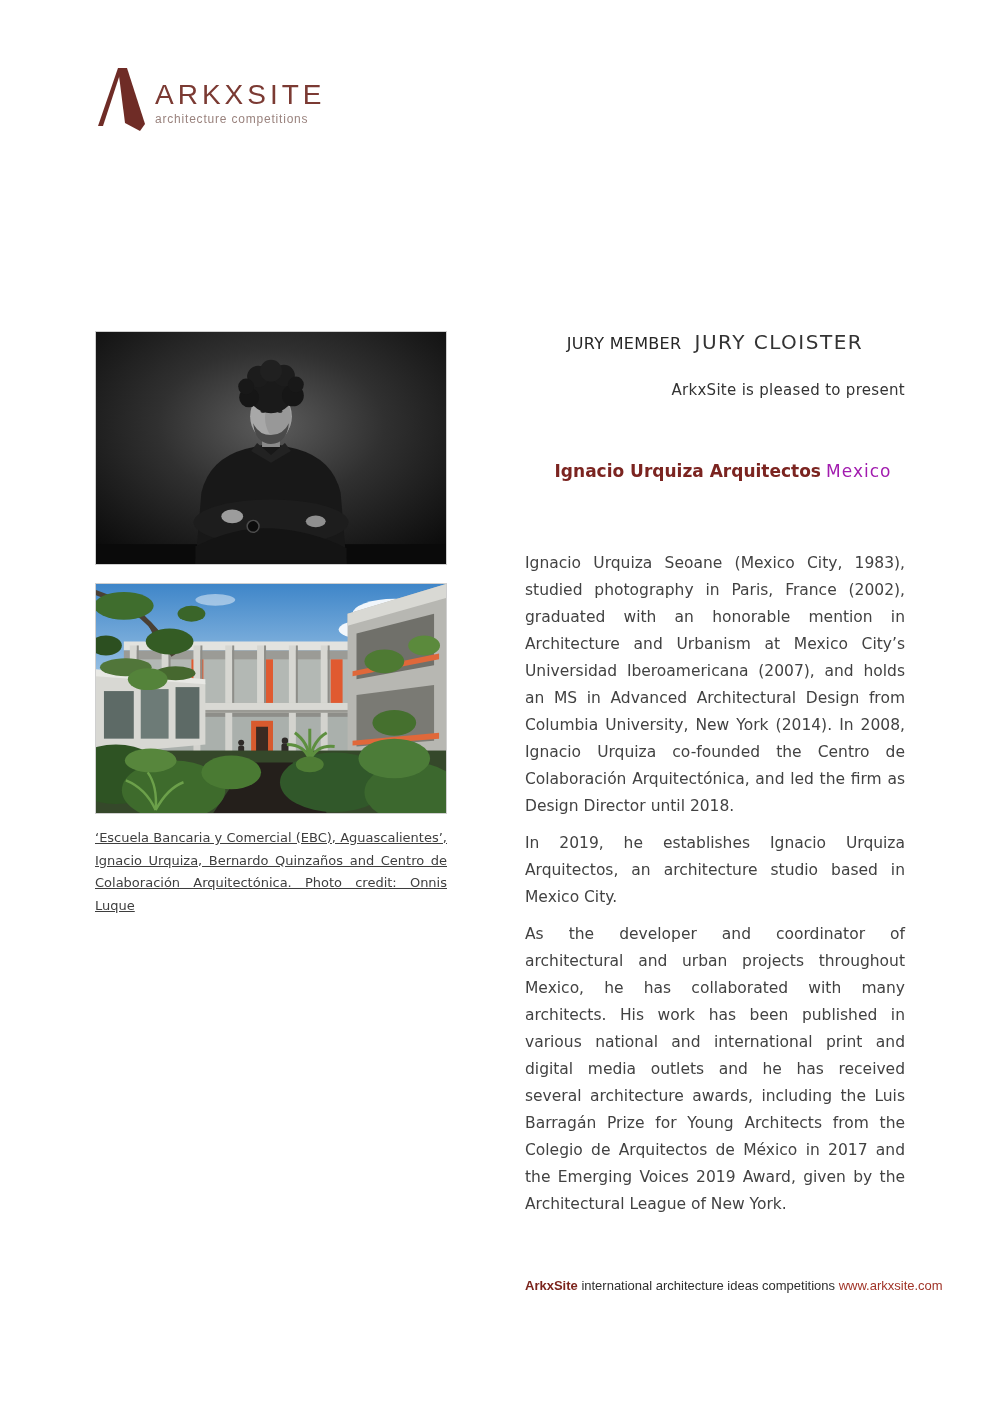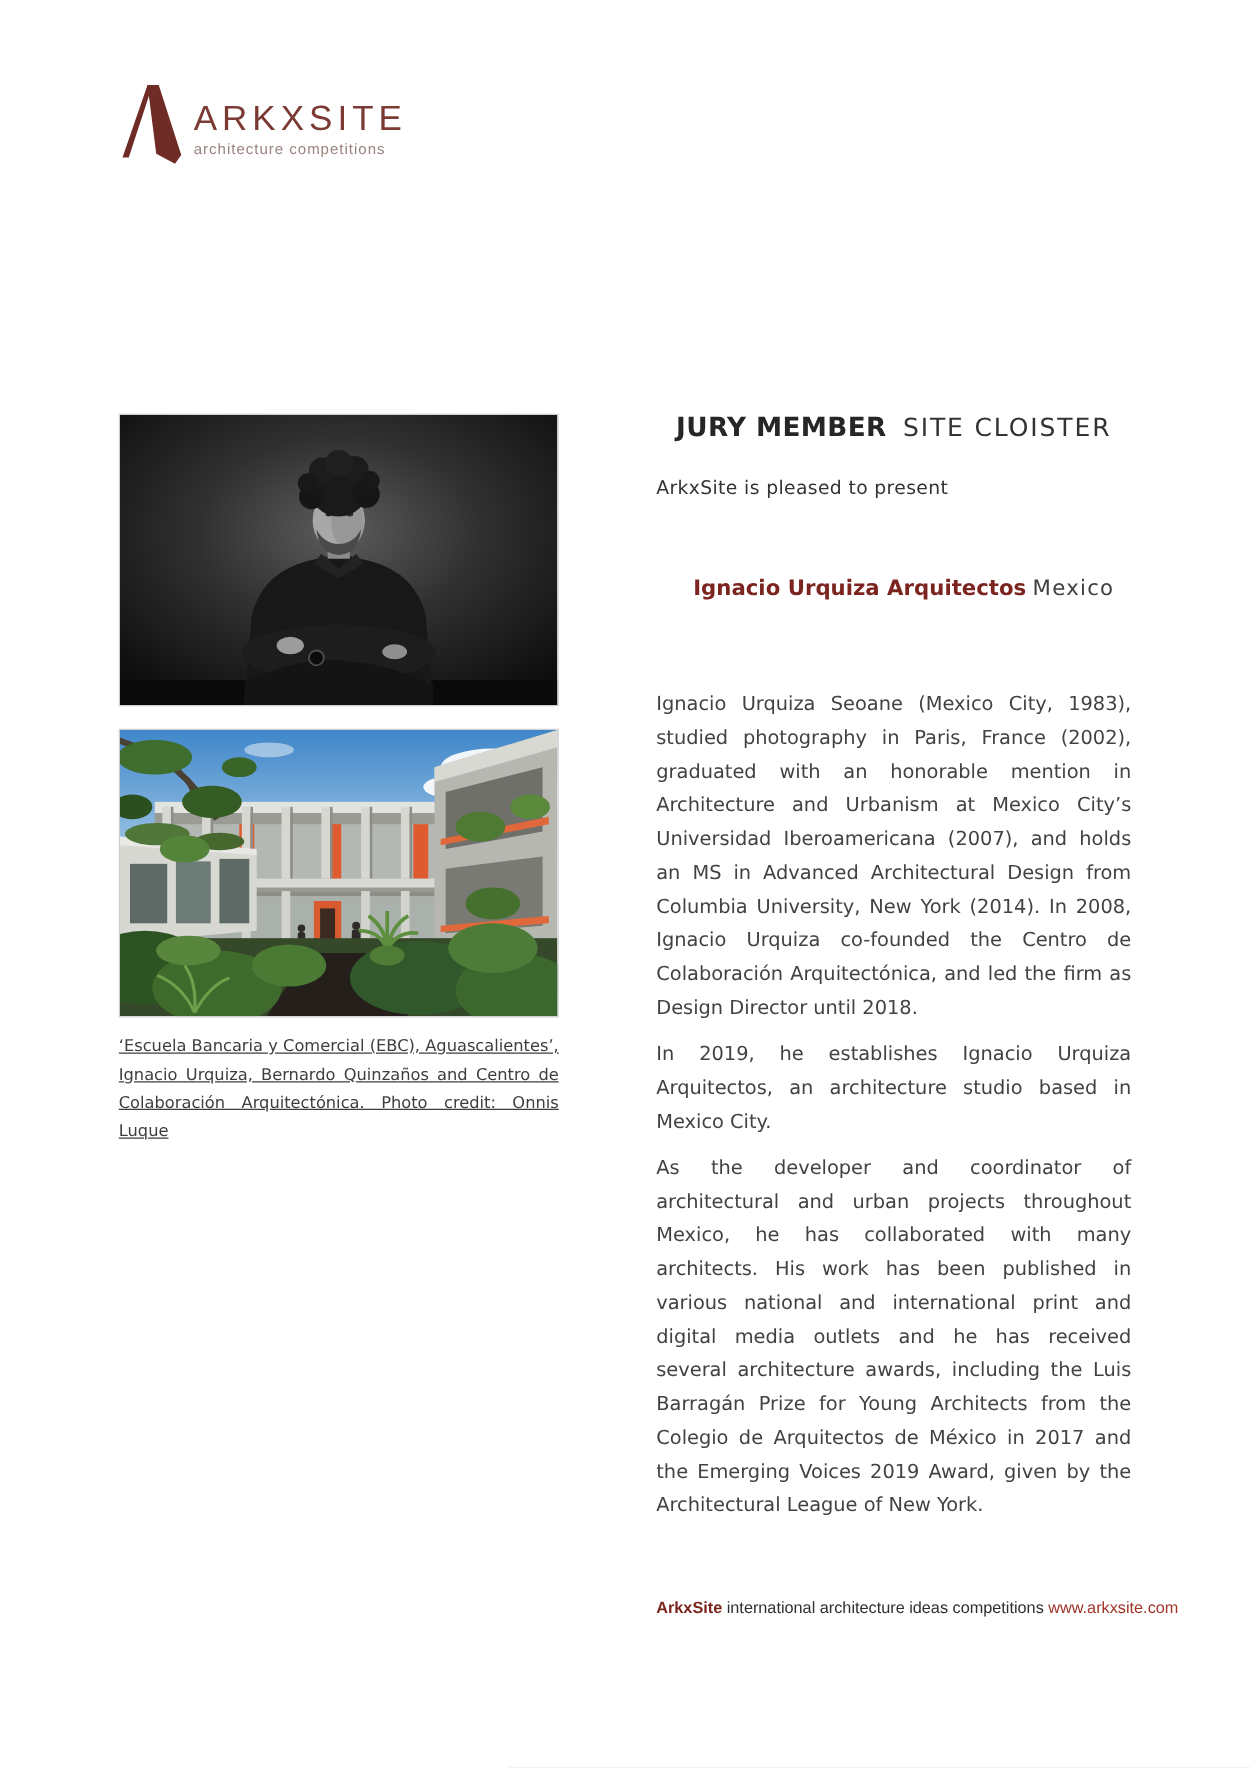--- a/index.html
+++ b/index.html
@@ -32,26 +32,26 @@
   .caption {
     position:absolute; left:95px; top:827px; width:352px;
     font-size:13px; line-height:22.5px; color:#3e3e3e;
     text-align:justify;
     text-decoration:underline;
   }
 
   
   .rcol { position:absolute; left:525px; width:380px; }
   .heading { top:330px; text-align:center; white-space:nowrap; }
-  .heading .h-bold { font-size:21px; font-weight:700; color:#262626; letter-spacing:0.3px; }
+  .heading .h-bold { font-size:16px; font-weight:400; color:#262626; letter-spacing:0.3px; }
   .heading .h-reg  { font-size:20px; font-weight:400; color:#333333; letter-spacing:1.5px; margin-left:8px; }
-  .intro { top:381px; text-align:left; font-size:15px; color:#333333; letter-spacing:0.3px; }
+  .intro { top:381px; text-align:right; font-size:15px; color:#333333; letter-spacing:0.3px; }
   .name-line { top:461px; text-align:center; white-space:nowrap; }
   .name-line .jm-name { font-size:17px; font-weight:700; color:#7b2420;margin-left:16px; }
-  .name-line .jm-country { font-size:17px; font-weight:400; color:#404040; margin-left:0; letter-spacing:1px; }
+  .name-line .jm-country { font-size:17px; font-weight:400; color:#a21caf; margin-left:0; letter-spacing:1px; }
   .bio { top:550px; font-size:15.5px; line-height:27px; color:#424242; text-align:justify; }
   .bio p { margin:0 0 10px 0; }
 
   
   .footer {
     position:absolute; left:525px; top:1278px; width:380px;
     text-align:center; white-space:nowrap;
     font-family:"Liberation Sans", sans-serif; font-size:13px; color:#2e2e2e;
   }
   .footer .f-brand { font-weight:700; color:#7b241c; }
@@ -240,21 +240,21 @@
       <ellipse cx="52" cy="96" rx="20" ry="11" fill="#54833a"></ellipse>
       <ellipse cx="10" cy="62" rx="16" ry="10" fill="#2c4f20"></ellipse>
       <ellipse cx="96" cy="30" rx="14" ry="8" fill="#3a6529"></ellipse>
     </svg>
   </div>
 
   <div class="caption">‘Escuela Bancaria y Comercial (EBC), Aguascalientes’, Ignacio Urquiza, Bernardo Quinzaños and Centro de Colaboración Arquitectónica. Photo credit: Onnis Luque</div>
 
   <div class="rcol heading" style="position:absolute;">
     <span class="h-bold">JURY MEMBER</span>
-    <span class="h-reg">SITE CLOISTER</span>
+    <span class="h-reg">JURY CLOISTER</span>
   </div>
 
   <div class="rcol intro" style="position:absolute;">ArkxSite is pleased to present</div>
 
   <div class="rcol name-line" style="position:absolute;">
     <span class="jm-name">Ignacio Urquiza Arquitectos</span>
     <span class="jm-country">Mexico</span>
   </div>
 
   <div class="rcol bio" style="position:absolute;">

